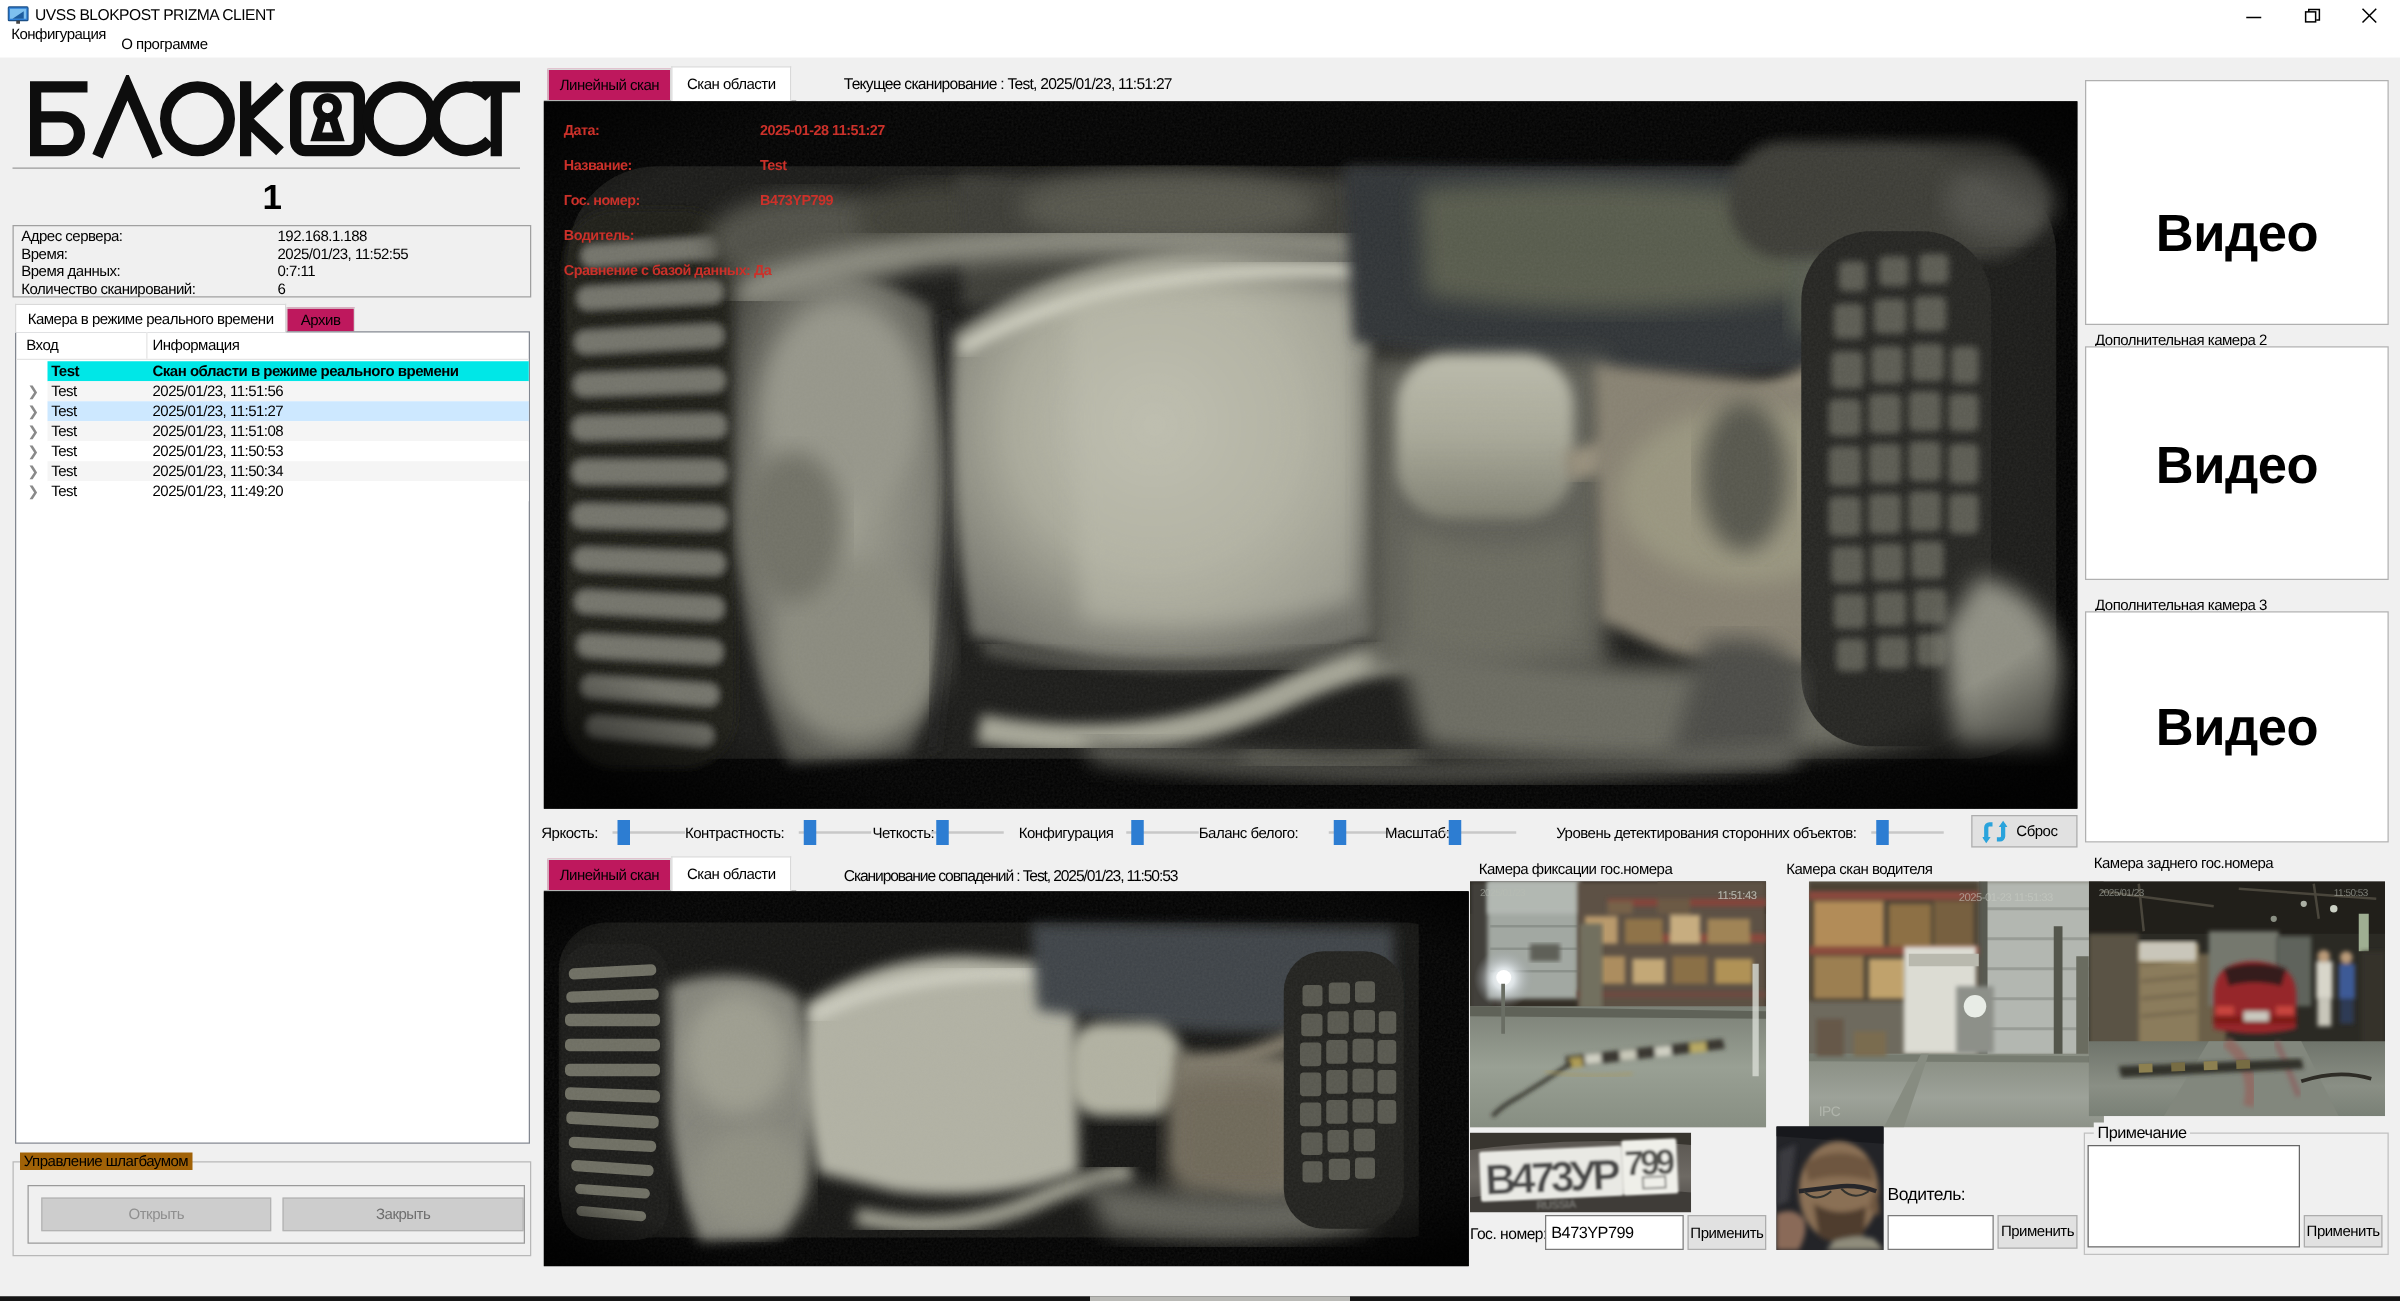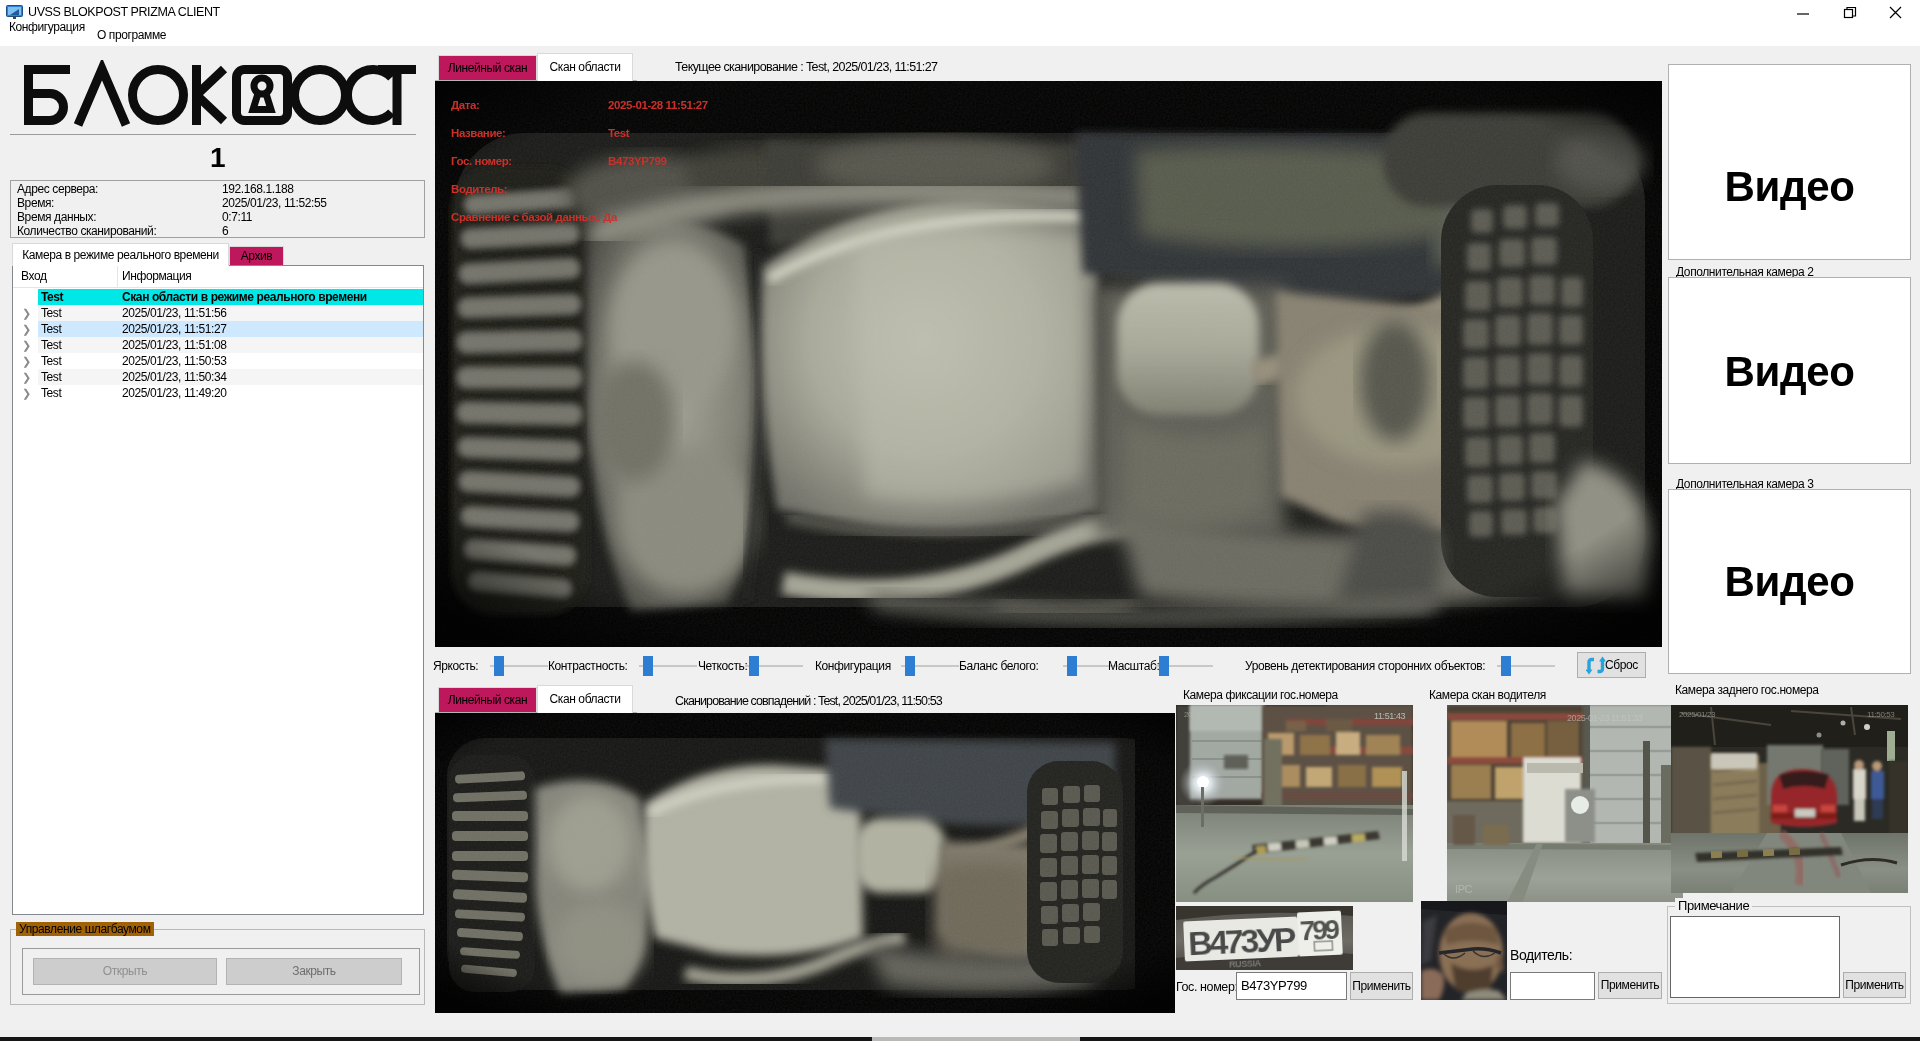--- a/index.html
+++ b/index.html
@@ -99,21 +99,21 @@
     <div class="abs" style="left:38px;top:385px;width:385px;height:16px;background:#ffffff;"></div>
     <div class="abs" style="left:22px;top:387px;width:8px;height:12px;color:#8a8a8a;font-size:11px;">❯</div>
     <div class="lbl" style="left:41px;top:386px;">Test</div>
     <div class="lbl" style="left:122px;top:386px;">2025/01/23, 11:49:20</div>
   </div>
 
 <div class="abs" style="left:10px;top:929px;width:415px;height:76px;border:1px solid #b8b8b8;"></div>
 <div class="lbl" style="left:16px;top:922px;background:#a16207;padding:0 3px;">Управление шлагбаумом</div>
 <div class="abs" style="left:22px;top:948px;width:398px;height:47px;border:1px solid #9a9a9a;"></div>
 <div class="btn" style="left:33px;top:958px;width:184px;height:27px;line-height:25px;background:#cdcdcd;border-color:#b3b3b3;color:#8f8f8f;">Открыть</div>
-<div class="btn" style="left:226px;top:958px;width:176px;height:27px;line-height:25px;background:#cdcdcd;border-color:#b3b3b3;color:#6e6e6e;">Закрыть</div>
+<div class="btn" style="left:226px;top:958px;width:193px;height:27px;line-height:25px;background:#cdcdcd;border-color:#b3b3b3;color:#6e6e6e;">Закрыть</div>
 
 <div class="abs" style="left:435px;top:80px;width:202px;height:1px;background:#b5b5b5;"></div>
 <div class="tab off" style="left:438px;top:55px;width:99px;height:25px;line-height:24px;">Линейный скан</div>
 <div class="tab on" style="left:537px;top:53px;width:96px;height:28px;line-height:27px;">Скан области</div>
 <div class="lbl" style="left:675px;top:60px;font-size:12.5px;letter-spacing:-0.6px;">Текущее сканирование : Test, 2025/01/23, 11:51:27</div>
 
 <div class="abs" style="left:435px;top:81px;width:1227px;height:566px;background:#000;overflow:hidden;">
 <svg width="1227" height="566" viewBox="0 0 1227 566">
   <defs>
     <radialGradient id="pan1" cx="48%" cy="42%" r="62%">
@@ -283,21 +283,21 @@
     <div class="lbl" style="left:959px;top:659px;">Баланс белого:</div>
     <div class="abs" style="left:1063px;top:665px;width:58px;height:2px;background:#c8c8c8;"></div>
     <div class="abs" style="left:1067px;top:656px;width:10px;height:20px;background:#2d7dd2;"></div>
     <div class="lbl" style="left:1108px;top:659px;">Масштаб:</div>
     <div class="abs" style="left:1155px;top:665px;width:58px;height:2px;background:#c8c8c8;"></div>
     <div class="abs" style="left:1159px;top:656px;width:10px;height:20px;background:#2d7dd2;"></div>
     <div class="lbl" style="left:1245px;top:659px;">Уровень детектирования сторонних объектов:</div>
     <div class="abs" style="left:1497px;top:665px;width:58px;height:2px;background:#c8c8c8;"></div>
     <div class="abs" style="left:1501px;top:656px;width:10px;height:20px;background:#2d7dd2;"></div>
   </div>
-<div class="btn" style="left:1577px;top:652px;width:69px;height:26px;">
+<div class="btn" style="left:1577px;top:652px;width:85px;height:26px;">
   <svg style="position:absolute;left:8px;top:3px" width="20" height="19" viewBox="0 0 20 19">
     <path d="M3 16 V6 a2.5 2.5 0 0 1 2.5 -2.5 H8" fill="none" stroke="#29a3dc" stroke-width="3.4"></path>
     <path d="M3 18.5 L-0.5 13.5 H6.5 Z" fill="#29a3dc"></path>
     <path d="M16.5 3 V13 a2.5 2.5 0 0 1 -2.5 2.5 H11.5" fill="none" stroke="#29a3dc" stroke-width="3.4"></path>
     <path d="M16.5 0.5 L13 5.5 H20 Z" fill="#29a3dc"></path>
   </svg>
   <span style="margin-left:20px;line-height:24px;">Сброс</span>
 </div>
 
 <div class="abs" style="left:435px;top:712px;width:202px;height:1px;background:#b5b5b5;"></div>

